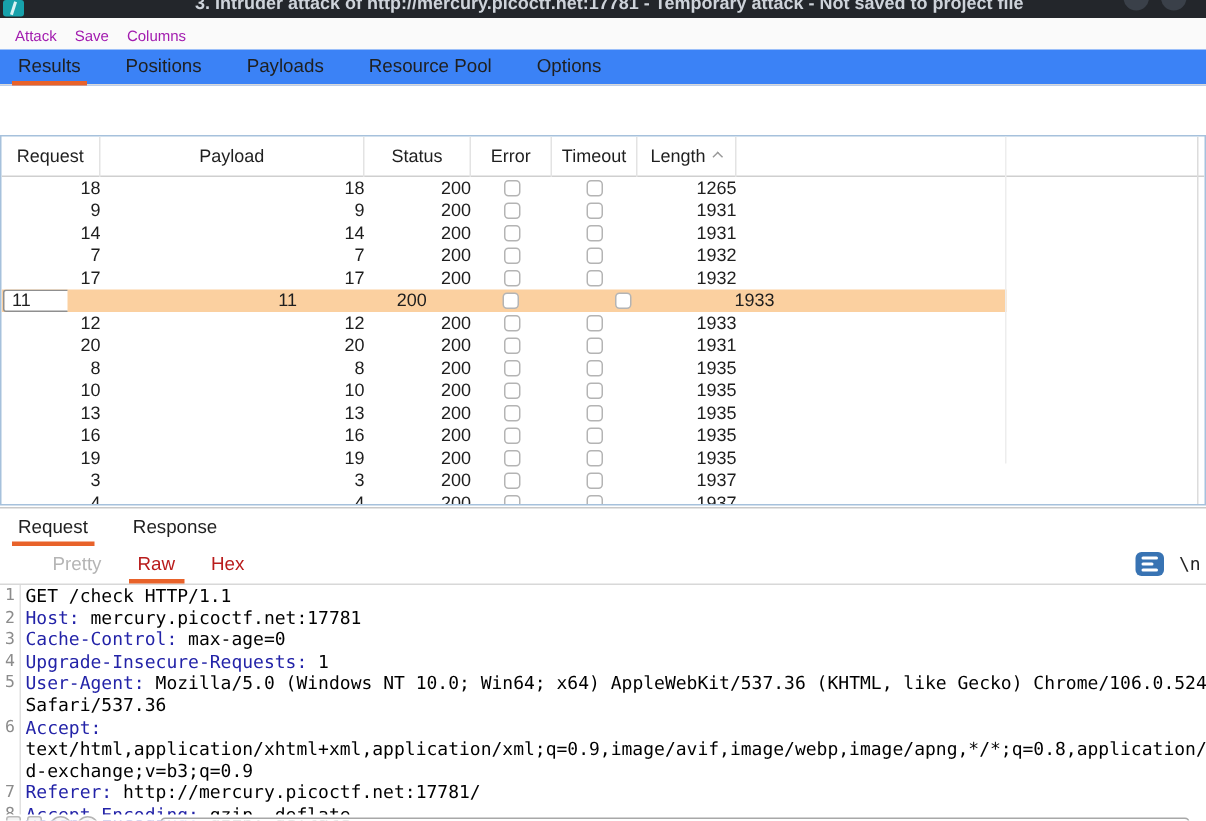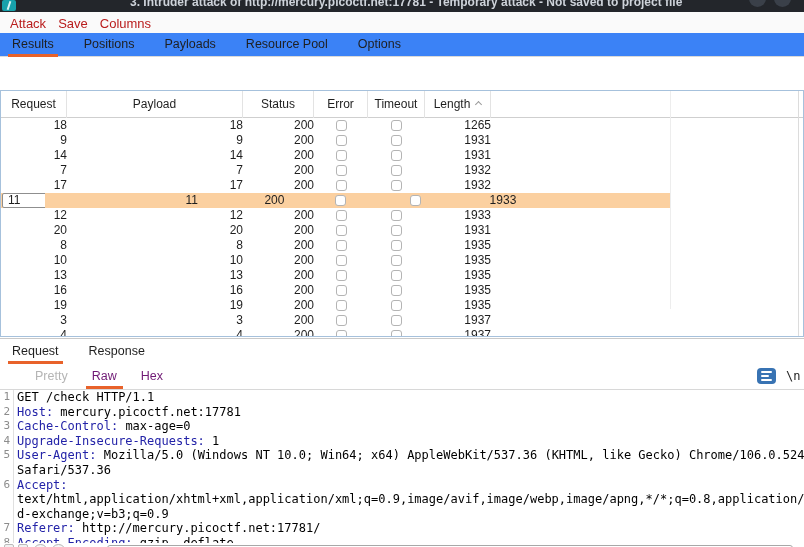--- a/index.html
+++ b/index.html
@@ -16,21 +16,21 @@
     background:#d9f3f4; transform:rotate(18deg); }
   .title-text { position:absolute; left:130px; top:-5px; font-size:12px; font-weight:bold;
     color:#ced3da; white-space:nowrap; }
   .winbtn { position:absolute; top:-10px; width:17px; height:17px; border-radius:50%;
     background:#3a4049; }
   .winbtn.b1 { right:38px; } .winbtn.b2 { right:13px; }
 
   
   .menubar { position:absolute; left:0; top:12px; width:804px; height:21px;
     background:#fafafa; line-height:21px; padding-left:4px; }
-  .menu-item { display:inline-block; padding:0 6px; font-size:13px; color:#b91c1c; }
+  .menu-item { display:inline-block; padding:0 6px; font-size:10px; color:#a21caf; }
 
   
   .tabbar { position:absolute; left:0; top:33px; width:804px; height:24px;
     background:#3b82f6; padding-left:8px; border-bottom:1px solid #d9d9d9; }
   .tab { display:inline-block; height:24px; line-height:22px; padding:0 4px;
     margin-right:22px; font-size:12.5px; color:#1f1f1f; }
   .tab.active { border-bottom:3px solid #e8622a; }
 
   
   .filterbar { position:absolute; left:0; top:57px; width:804px; height:27px;
@@ -72,21 +72,21 @@
   .combo .chev-down { position:absolute; right:6px; top:3px; width:5px; height:5px;
     border-right:1.4px solid #555; border-bottom:1.4px solid #555; transform:rotate(45deg); }
 
   
   .divider { position:absolute; left:0; top:338px; width:804px; height:1px; background:#c9c9c9; }
   .msgtabs { position:absolute; left:0; top:340px; width:804px; height:24px;
     background:#fff; padding-left:8px; }
   .viewtabs { position:absolute; left:0; top:364px; width:804px; height:26px;
     background:#fff; padding-left:8px; border-bottom:1px solid #d8d8d8; }
   .vtab { display:inline-block; height:25px; line-height:24px; padding:0 6px;
-    margin-right:12px; font-size:12.5px; color:#701a75; }
+    margin-right:12px; font-size:12.5px; color:#b91c1c; }
   .vtab.active { border-bottom:3px solid #e8622a; }
   .vtab.disabled { color:#b5b5b5;margin-left:21px; }
   .wrap-icon { position:absolute; left:757px; top:368px; width:19px; height:16px;
     background:#3873b3; border-radius:4px; }
   .wrap-icon i { position:absolute; left:4px; height:2px; background:#fff; border-radius:1px; }
   .wrap-icon i:nth-child(1){ top:3px; width:11px; }
   .wrap-icon i:nth-child(2){ top:7px; width:8px; }
   .wrap-icon i:nth-child(3){ top:11px; width:11px; }
   .nl-toggle { position:absolute; left:786px; top:368px; height:16px; line-height:16px;
     font-family:"DejaVu Sans Mono", monospace; font-size:12px; color:#222; }

